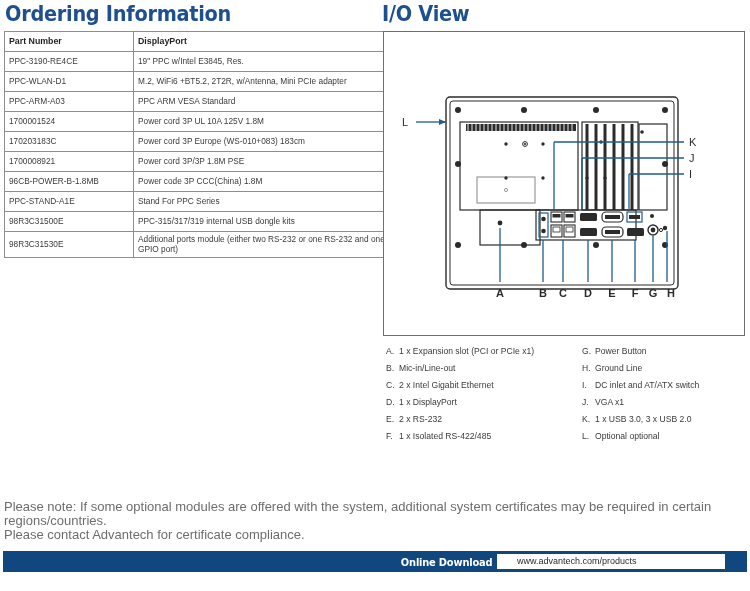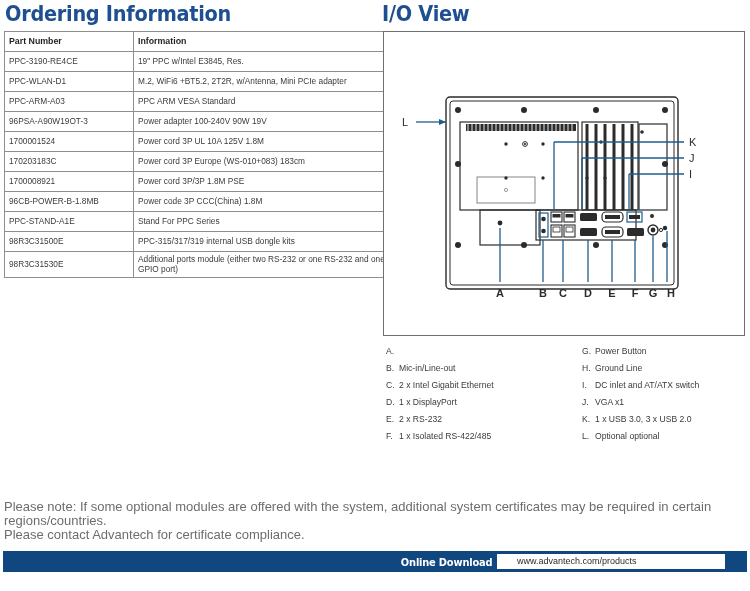--- a/index.html
+++ b/index.html
@@ -97,39 +97,35 @@
 <body>
 
 <div class="page">
 
   <div class="sec-title" id="title-ordering">Ordering Information</div>
 
   <table class="ord-table">
     <thead>
       <tr>
         <th class="col-pn">Part Number</th>
-        <th class="col-desc">Information</th>
+        <th class="col-desc">DisplayPort</th>
       </tr>
     </thead>
     <tbody>
       <tr>
         <td>PPC-3190-RE4CE</td>
         <td>19" PPC w/Intel E3845, Res.</td>
       </tr>
       <tr>
         <td>PPC-WLAN-D1</td>
         <td>M.2, WiFi6 +BT5.2, 2T2R, w/Antenna, Mini PCIe adapter</td>
       </tr>
       <tr>
         <td>PPC-ARM-A03</td>
         <td>PPC ARM VESA Standard</td>
-      </tr>
-      <tr>
-        <td>96PSA-A90W19OT-3</td>
-        <td>Power adapter 100-240V 90W 19V</td>
       </tr>
       <tr>
         <td>1700001524</td>
         <td>Power cord 3P UL 10A 125V 1.8M</td>
       </tr>
       <tr>
         <td>170203183C</td>
         <td>Power cord 3P Europe (WS-010+083) 183cm</td>
       </tr>
       <tr>
@@ -331,20 +327,21 @@
         <text x="269" y="265" text-anchor="middle" font-weight="bold">G</text>
         <text x="287" y="265" text-anchor="middle" font-weight="bold">H</text>
       </g>
     </svg>
   </div>
 
   <div class="legend">
     <div class="legend-col left">
       <div class="legend-item">
         <span class="legend-key">A.</span>
+        <span class="legend-text">1 x Expansion slot (PCI or PCIe x1)</span>
       </div>
       <div class="legend-item">
         <span class="legend-key">B.</span>
         <span class="legend-text">Mic-in/Line-out</span>
       </div>
       <div class="legend-item">
         <span class="legend-key">C.</span>
         <span class="legend-text">2 x Intel Gigabit Ethernet</span>
       </div>
       <div class="legend-item">

